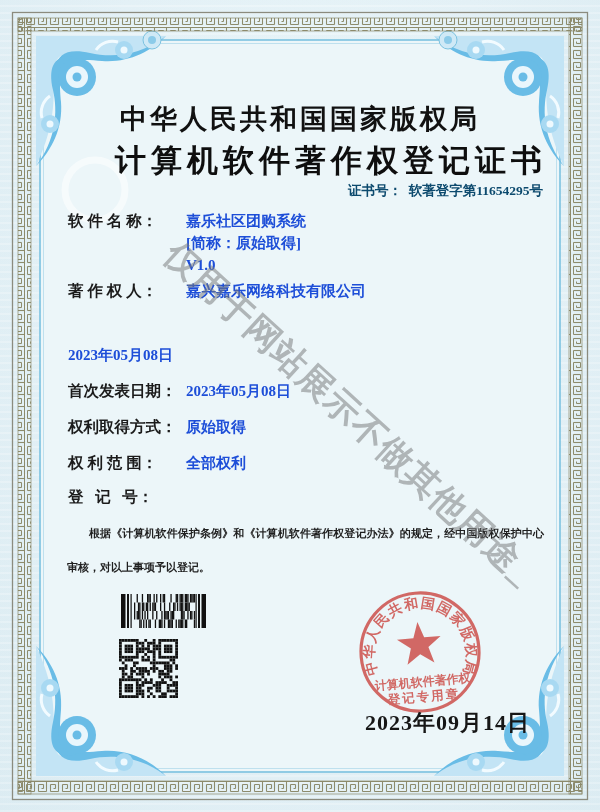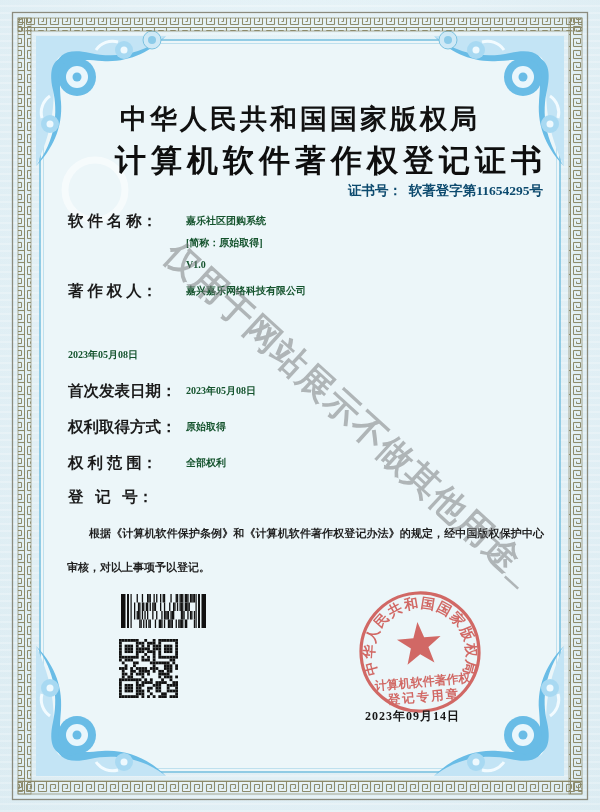--- a/index.html
+++ b/index.html
@@ -30,36 +30,36 @@
   }
   .certno{
     position:absolute;top:182px;right:57px;
     font-size:13.5px;font-weight:bold;color:#0c4a6e;white-space:pre;
   }
   .row{position:absolute;left:68px;right:55px;display:flex;align-items:flex-start;}
   .lab{
     width:118px;flex:0 0 118px;font-size:15.5px;font-weight:bold;
     white-space:pre;line-height:22px;color:#1b1b1b;
   }
-  .val{font-size:10px;font-weight:bold;line-height:22px;color:#14532d;}
+  .val{font-size:15px;font-weight:bold;line-height:22px;color:#1d4ed8;}
   .r1{top:210px}.r2{top:280px}.r3{top:344px}.r4{top:380px}.r5{top:416px}.r6{top:452px}.r7{top:486px}
   .statement{
     position:absolute;top:516px;left:67px;right:56px;
     font-size:11px;font-weight:bold;line-height:34px;color:#1f1f1f;
     text-indent:2em;text-align:justify;
   }
   .barcode{position:absolute;left:121px;top:594px;width:86px;height:34px;}
   .qrcode{position:absolute;left:119px;top:639px;width:59px;height:59px;}
   .seal{
     position:absolute;left:349px;top:581px;width:142px;height:142px;
     transform:rotate(-5deg);mix-blend-mode:multiply;opacity:.9;
   }
   .issue-date{
     position:absolute;left:365px;top:708px;
-    font-size:12px;font-weight:bold;letter-spacing:1px;color:#161616;
+    font-size:22px;font-weight:bold;letter-spacing:1px;color:#161616;
   }
   .watermark{
     position:absolute;left:186px;top:232px;z-index:6;
     transform:rotate(42.5deg);transform-origin:0 0;
     font-size:35px;font-weight:bold;letter-spacing:1px;
     color:rgba(118,120,122,.52);white-space:nowrap;pointer-events:none;
   }
 </style>
 </head>
 <body>

